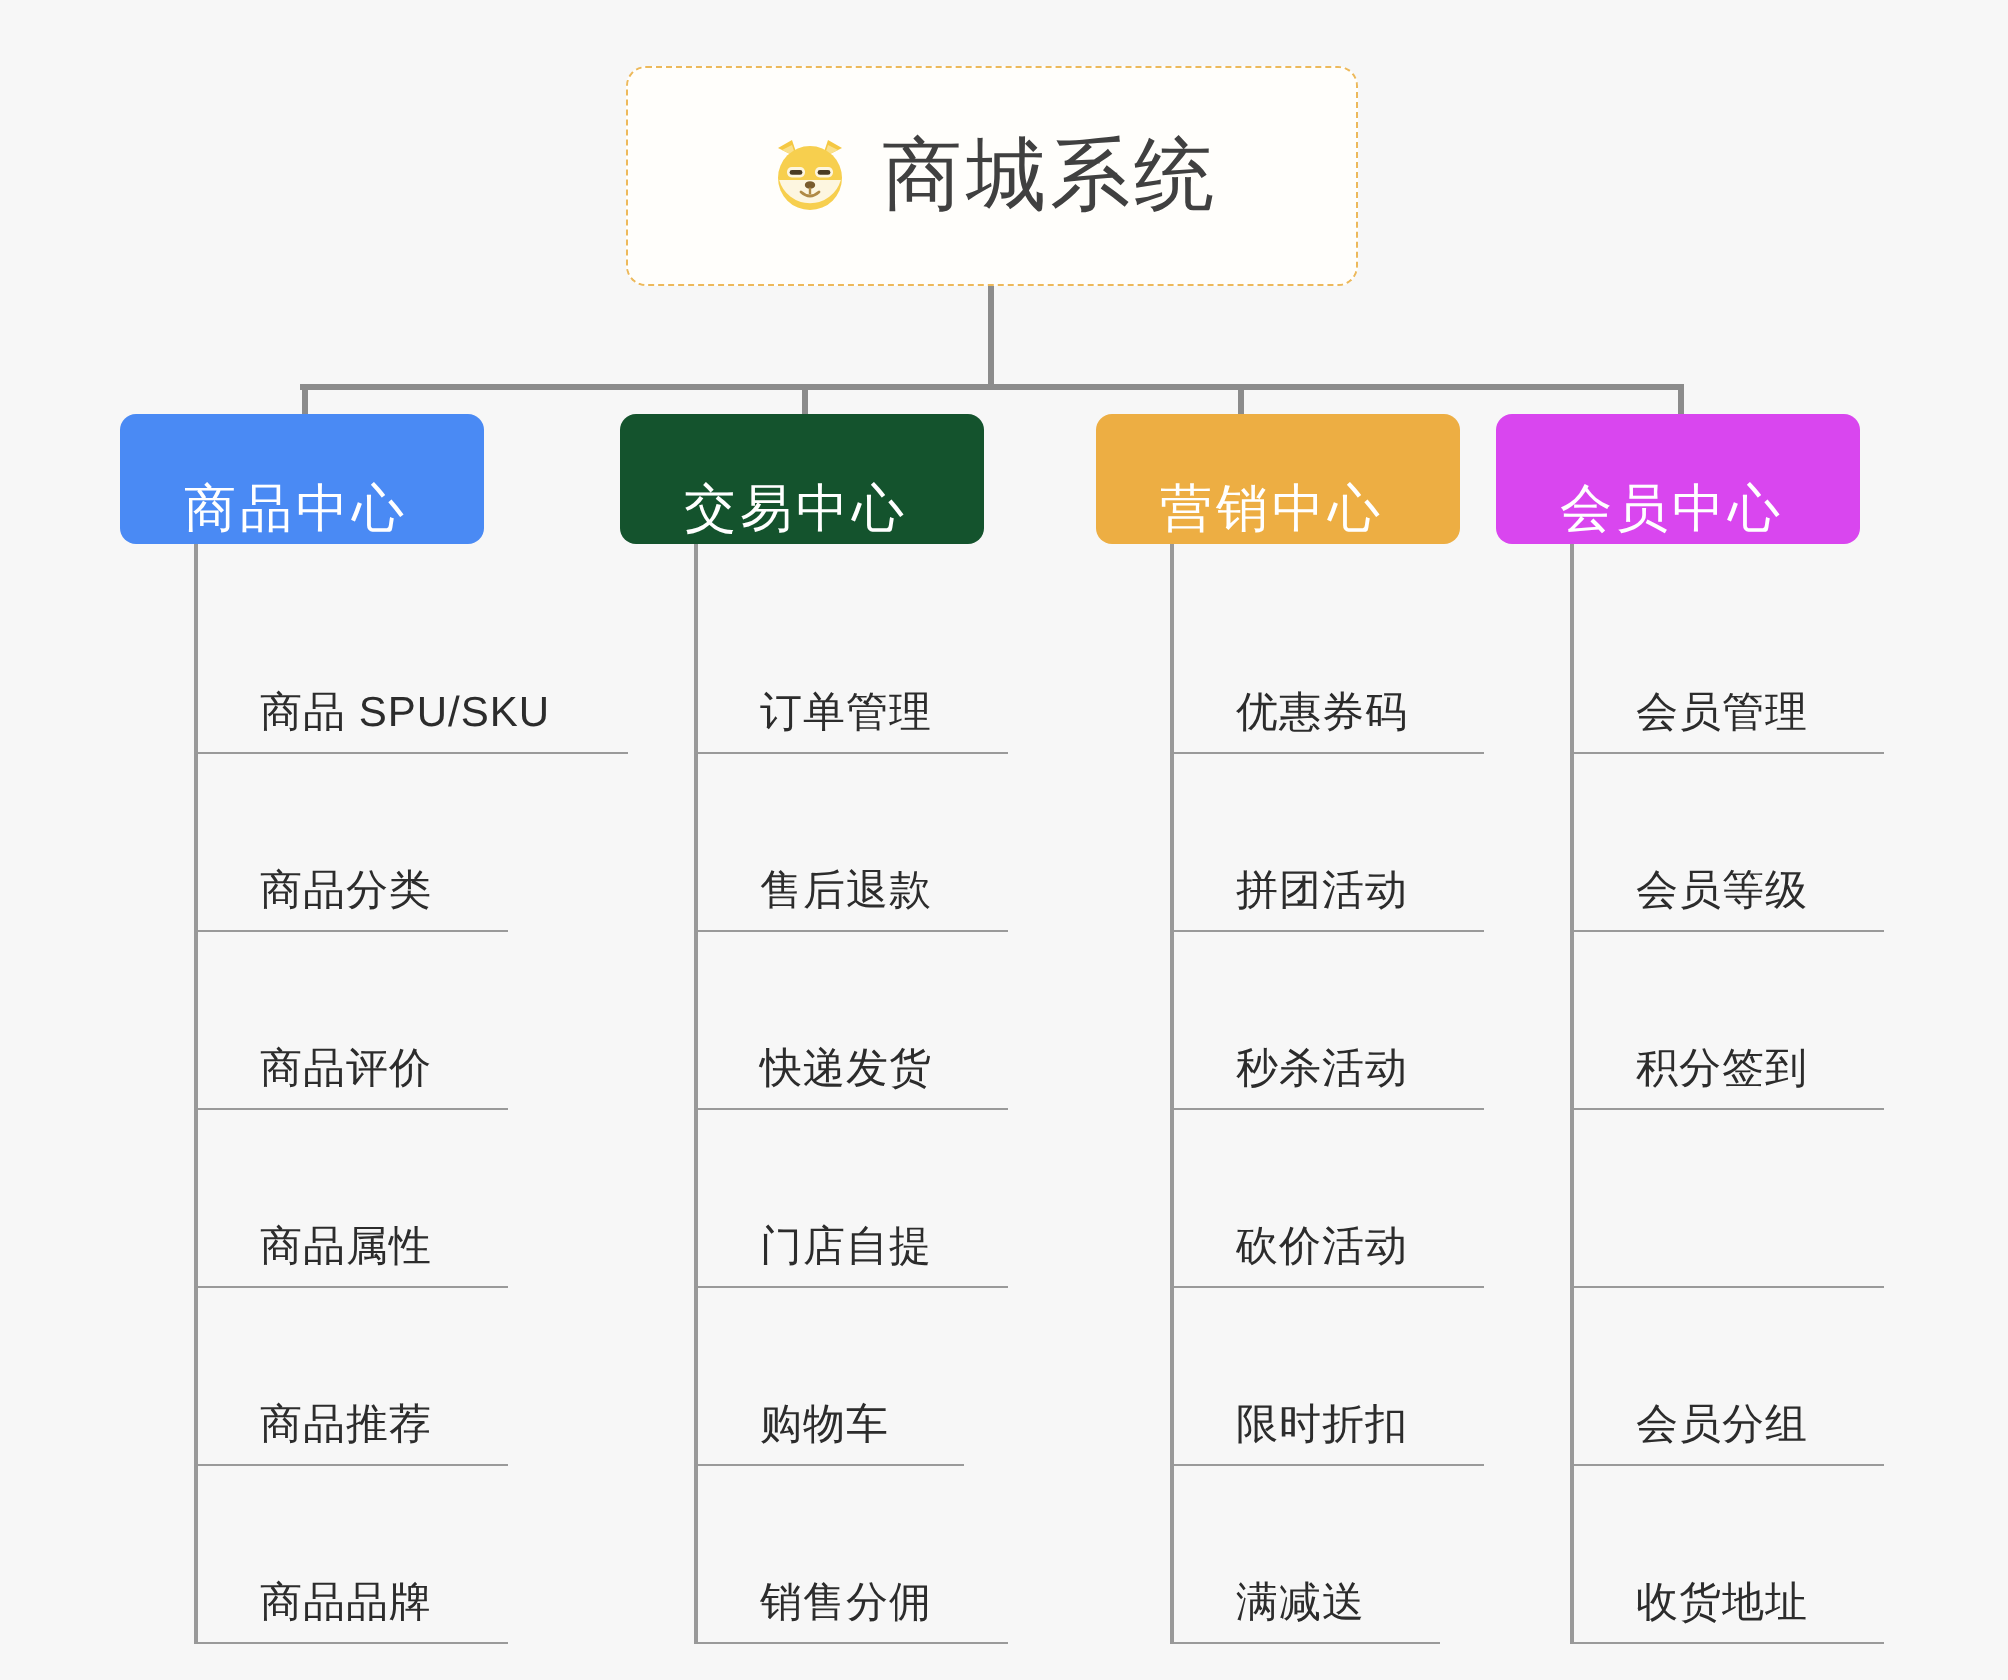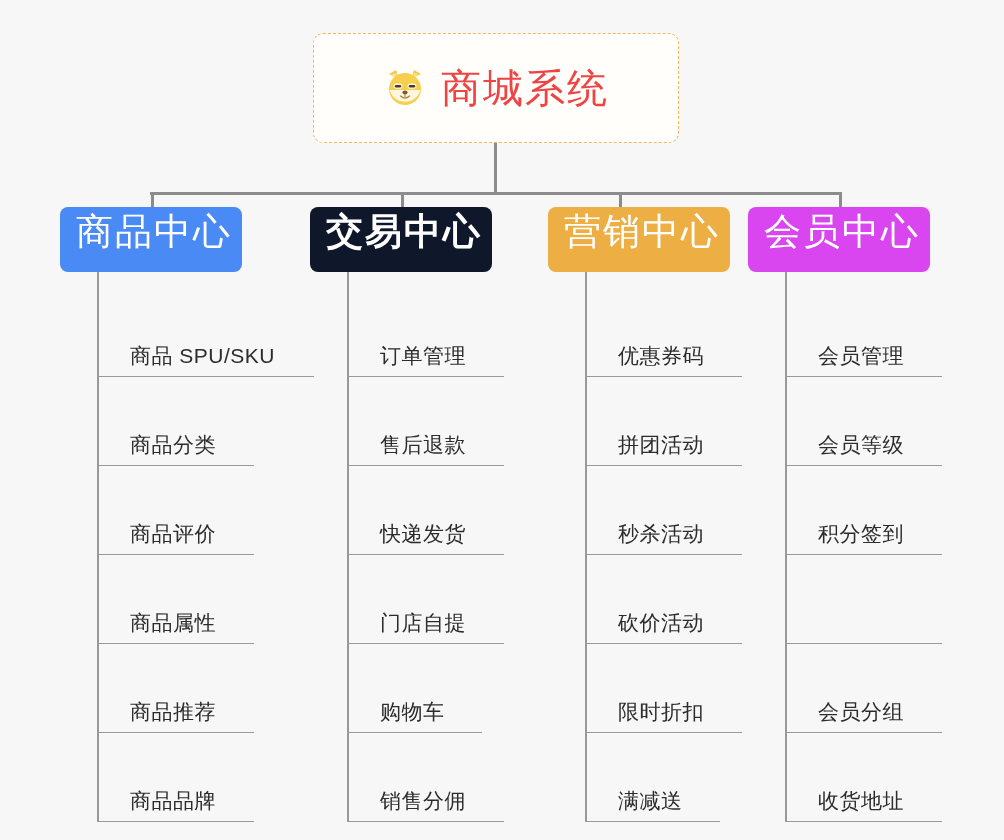--- a/index.html
+++ b/index.html
@@ -21,42 +21,42 @@
     border-radius: 10px;
     display: flex;
     align-items: center;
     justify-content: center;
     gap: 14px;
   }
   .root-emoji { font-size: 40px; line-height: 1; }
   .root-emoji svg { display: block; }
   .root-title {
     font-size: 40px;
-    color: #ef4444;
+    color: #404040;
     letter-spacing: 2px;
     line-height: 1;
   }
 
   
   .conn { position: absolute; background: #8c8c8c; }
   .conn-stem   { left: 494px; top: 143px; width: 3px;  height: 52px; }
   .conn-bus    { left: 150px; top: 192px; width: 691px; height: 3px; }
   .conn-drop   { top: 192px; width: 3px; height: 18px; }
 
   
   .column { position: absolute; top: 207px; }
 
   .cat-box {
     height: 65px;
     border-radius: 8px;
     display: flex;
-    align-items: flex-start;
-    padding-left: 16px;
+    align-items: flex-end;
+    padding-left: 32px;
     color: #ffffff;
-    font-size: 37px;
+    font-size: 26px;
     letter-spacing: 2px;
   }
 
   .leaf-list {
     position: relative;
     margin-left: 37px;
     border-left: 2px solid #999999;
     padding-top: 16px;
   }
   .leaf-item {
@@ -137,21 +137,21 @@
           <span class="leaf-label">商品推荐</span>
         </div>
         <div class="leaf-item">
           <div class="leaf-rule" style="width: 155px;"></div>
           <span class="leaf-label">商品品牌</span>
         </div>
       </div>
     </div>
     <div class="conn conn-drop" style="left: 401px;"></div>
     <div class="column" style="left: 310px; width: 182px;">
-      <div class="cat-box" style="background: #0f172a; font-weight: bold;">
+      <div class="cat-box" style="background: #14532d;">
         <span>交易中心</span>
       </div>
       <div class="leaf-list">
         <div class="leaf-item">
           <div class="leaf-rule" style="width: 155px;"></div>
           <span class="leaf-label">订单管理</span>
         </div>
         <div class="leaf-item">
           <div class="leaf-rule" style="width: 155px;"></div>
           <span class="leaf-label">售后退款</span>

